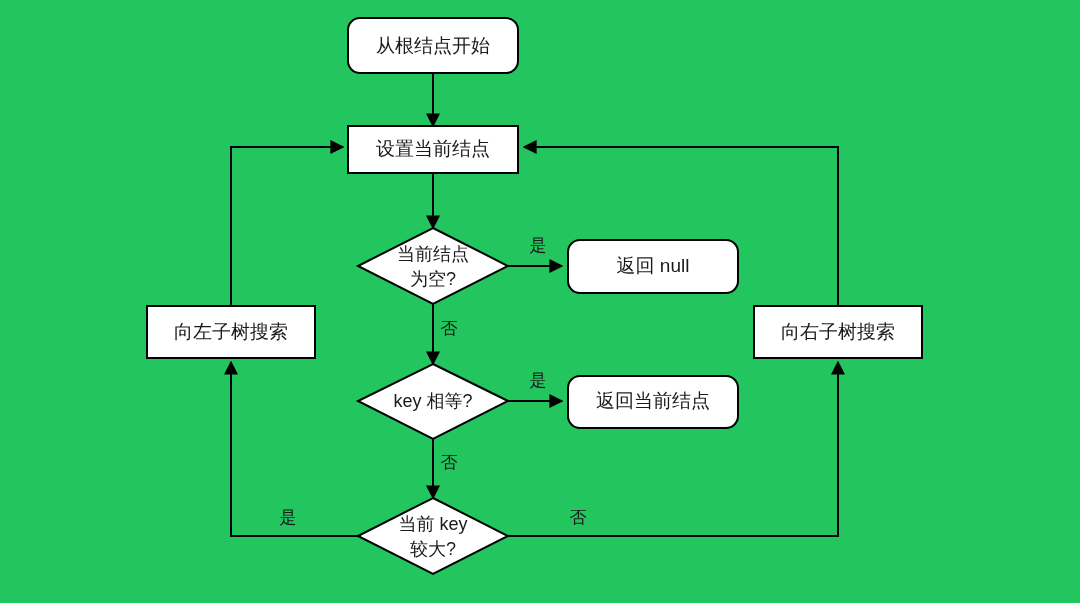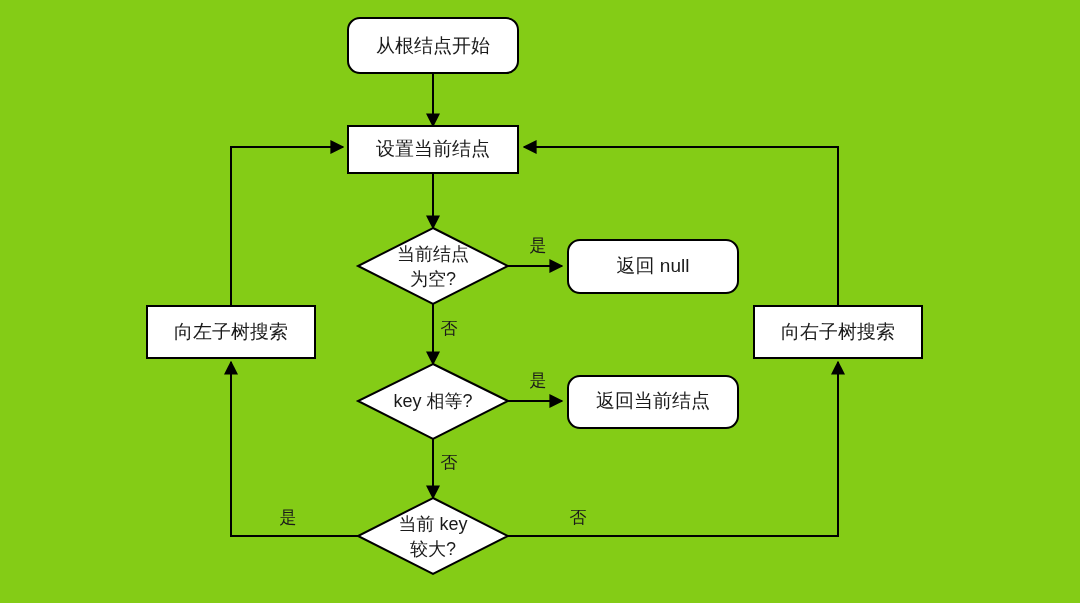--- a/index.html
+++ b/index.html
@@ -10,21 +10,21 @@
   body {
     width: 1080px;
     height: 603px;
     overflow: hidden;
     font-family: "Liberation Sans", "DejaVu Sans", sans-serif;
   }
   #flowchart-root {
     position: relative;
     width: 1080px;
     height: 603px;
-    background: #84cc16;
+    background: #22c55e;
   }
   svg#flow-svg {
     position: absolute;
     top: 0;
     left: 0;
     width: 1080px;
     height: 603px;
     display: block;
   }
   .node-shape {

